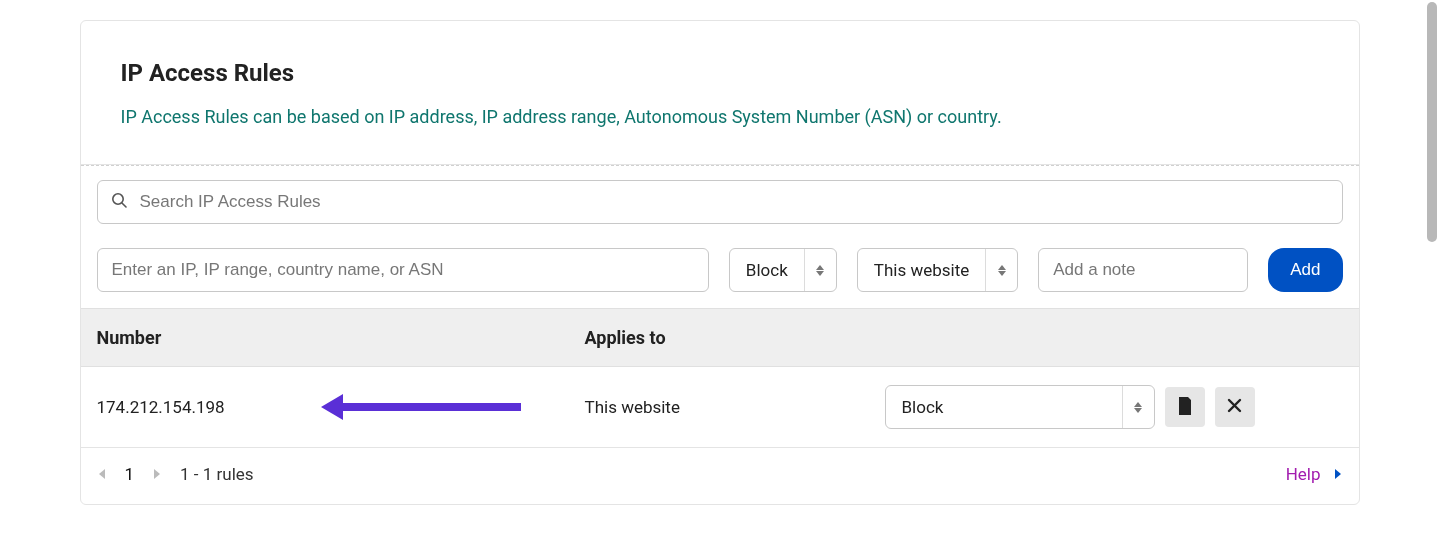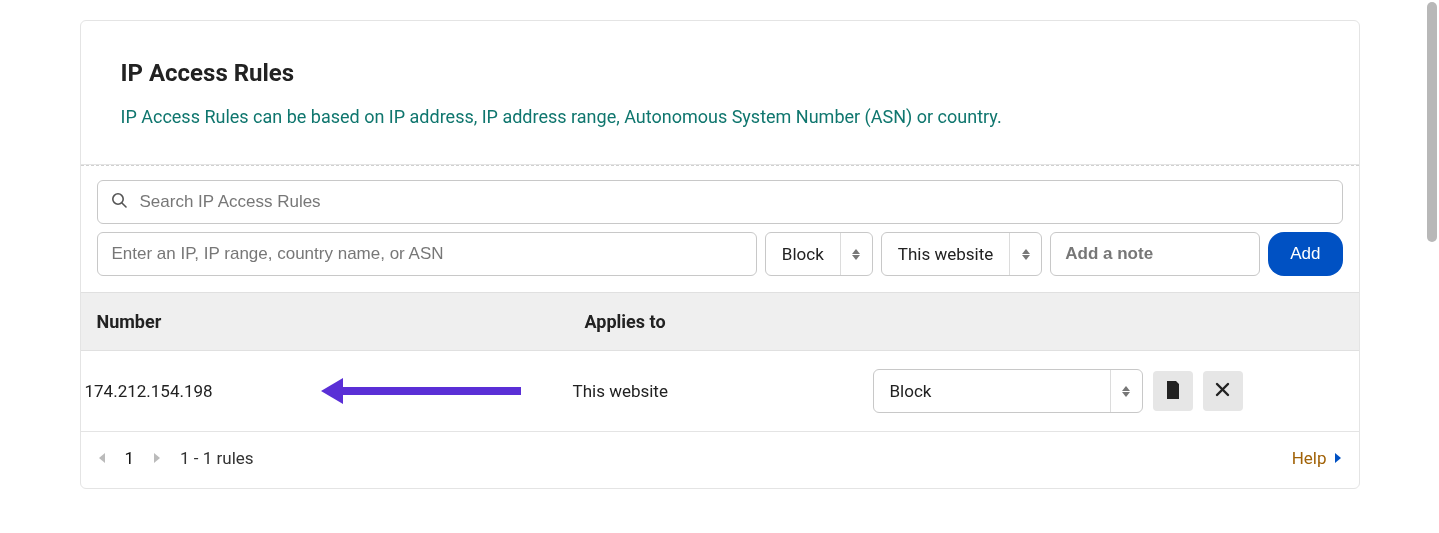--- a/index.html
+++ b/index.html
@@ -25,21 +25,21 @@
       color: #0f766e;
       line-height: 1.5;
     }
     .divider { border-top: 1px solid #e4e4e4; }
     .controls {
       padding: 14px 16px 16px 16px;
       border-top: 1px dashed #d0d0d0;
     }
     .search-wrap {
       position: relative;
-      margin-bottom: 8px;
+      margin-bottom: 24px;
     }
     .search-icon {
       position: absolute;
       left: 14px;
       top: 50%;
       transform: translateY(-50%);
       color: #555;
     }
     .search-input {
       width: 100%;
@@ -48,21 +48,21 @@
       border: 1px solid #c8c8c8;
       border-radius: 6px;
       font-size: 17px;
       color: #333;
     }
     .search-input::placeholder,
     .ip-input::placeholder,
     .note-input::placeholder { color: #777; }
     .add-row {
       display: flex;
-      gap: 8px;
+      gap: 20px;
       align-items: stretch;
     }
     .ip-input {
       flex: 1 1 auto;
       height: 44px;
       padding: 0 14px;
       border: 1px solid #c8c8c8;
       border-radius: 6px;
       font-size: 17px;
     }
@@ -103,21 +103,20 @@
       border-right: 4px solid transparent;
       border-top: 5px solid #777;
     }
     .note-input {
       width: 210px;
       height: 44px;
       padding: 12px 14px;
       border: 1px solid #c8c8c8;
       border-radius: 6px;
       font-size: 17px;
-      font-weight: bold;
     }
     .add-btn {
       height: 44px;
       padding: 0 22px;
       background: #0051c3;
       color: #fff;
       border: none;
       border-radius: 16px;
       font-size: 17px;
       font-weight: 500;
@@ -131,21 +130,21 @@
       font-weight: 700;
       border-top: 1px solid #e0e0e0;
       border-bottom: 1px solid #e0e0e0;
     }
     .col-value  { flex: 0 0 440px; }
     .col-apply  { flex: 0 0 300px; margin-left: 48px; }
     .col-action { flex: 1 1 auto; }
     .table-row {
       display: flex;
       align-items: center;
-      padding: 18px 4px;
+      padding: 18px 16px;
       font-size: 17px;
       border-bottom: 1px solid #e4e4e4;
       position: relative;
     }
     .action-cell {
       display: flex;
       align-items: center;
       gap: 10px;
     }
     .row-select {
@@ -222,24 +221,24 @@
     .pager .tri-right {
       width: 0; height: 0;
       border-top: 5px solid transparent;
       border-bottom: 5px solid transparent;
       border-left: 6px solid #bbb;
     }
     .pager .page-num { color: #111; }
     .rules-count { margin-left: 20px; color: #333; }
     .help-link {
       margin-left: auto;
-      color: #a16207;
-      display: flex;
-      align-items: center;
-      gap: 8px;
+      color: #a21caf;
+      display: flex;
+      align-items: center;
+      gap: 14px;
       cursor: pointer;
     }
     .help-link .tri-right-small {
       width: 0; height: 0;
       border-top: 5px solid transparent;
       border-bottom: 5px solid transparent;
       border-left: 6px solid #0051c3;
     }
     .scrollbar {
       position: fixed;

